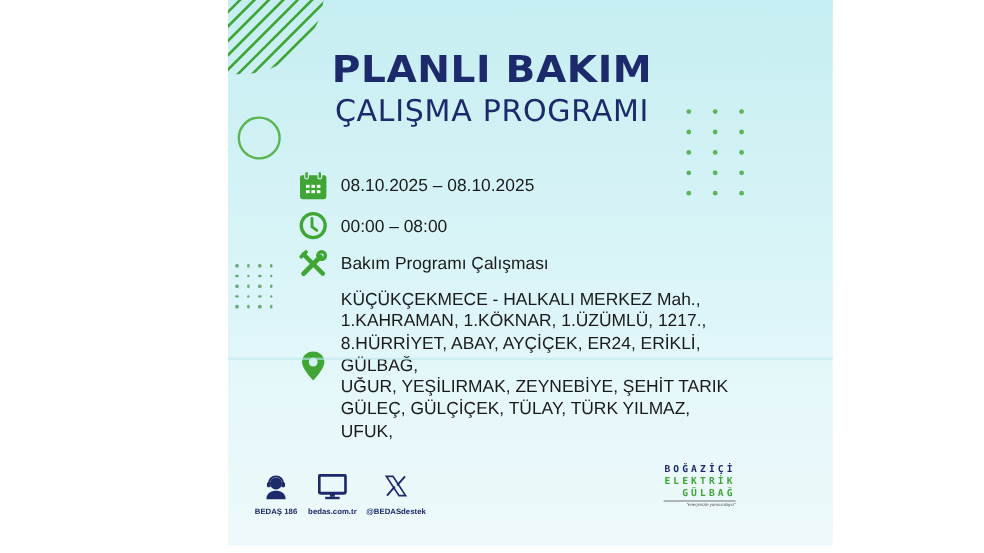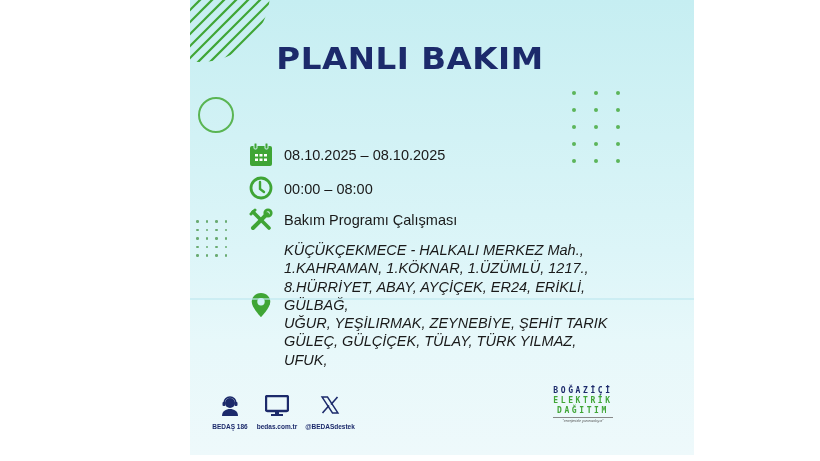--- a/index.html
+++ b/index.html
@@ -38,31 +38,31 @@
       position: absolute; left: 0; width: 440px; top: 78px; text-align: center;
       font-size: 25px; color: #1c2a6b; letter-spacing: 0.6px;
       font-family: "DejaVu Sans", sans-serif; font-weight: 400;
     }
     .info-row { position: absolute; left: 58px; display: flex; align-items: center; }
     .info-row .icon { width: 26px; height: 26px; margin-right: 10px; flex: 0 0 26px; }
     .info-row .text { font-size: 14.5px; color: #1a1a1a; line-height: 18.3px; }
     .row-date { top: 142px; }
     .row-time { top: 176px; }
     .row-work { top: 207px; }
-    .row-loc { top: 241px; font-style: italic; }
+    .row-loc { top: 241px; }
     .row-loc .text { width: 330px; }
 
     .footer-item { position: absolute; text-align: center; }
     .footer-item .ficon { height: 24px; display: flex; justify-content: center; }
     .footer-item .flabel { font-size: 6.5px; color: #1c2a6b; font-weight: 700; margin-top: 4px; white-space: nowrap; }
     .f-phone { left: 18px; top: 395px; width: 44px; }
     .f-web { left: 62px; top: 395px; width: 50px; }
     .f-x { left: 112px; top: 395px; width: 56px; }
 
-    .logo { position: absolute; left: 363px; top: 386px; width: 60px; text-align: center; }
+    .logo { position: absolute; left: 363px; top: 386px; width: 60px; text-align: right; }
     .logo .l1 { font-size: 8px; font-weight: 900; color: #1c2a6b; letter-spacing: 2.6px; line-height: 10px; font-family: "DejaVu Sans Mono", monospace; }
     .logo .l2 { font-size: 8px; font-weight: 900; color: #3fa535; letter-spacing: 2.6px; line-height: 10px; font-family: "DejaVu Sans Mono", monospace; }
     .logo .tag { font-size: 3.6px; color: #555; border-top: 0.5px solid #888; margin-top: 1px; padding-top: 1px; font-style: italic; }
   </style>
 </head>
 <body>
 
 <div class="card">
 
   <svg class="stripes" width="85" height="62" viewBox="0 0 85 62">
@@ -120,20 +120,21 @@
       <span></span>
       <span></span>
       <span></span>
     <span></span>
       <span></span>
       <span></span>
       <span></span>
   </div>
 
   <div class="title">PLANLI BAKIM</div>
+  <div class="subtitle">ÇALIŞMA PROGRAMI</div>
 
   <div class="info-row row-date">
     <svg class="icon" viewBox="0 0 26 26">
       <rect x="2" y="4" width="22" height="20" rx="2" fill="#3fa535"></rect>
       <rect x="6" y="1" width="3" height="6" rx="1" fill="#3fa535" stroke="#d2f2f5" stroke-width="1"></rect>
       <rect x="17" y="1" width="3" height="6" rx="1" fill="#3fa535" stroke="#d2f2f5" stroke-width="1"></rect>
       <rect x="4" y="10" width="18" height="12" fill="#3fa535"></rect>
       <g fill="#ffffff">
         <rect x="7" y="12" width="3" height="2.5"></rect>
           <rect x="11.5" y="12" width="3" height="2.5"></rect>
@@ -211,16 +212,16 @@
         <line x1="17.5" y1="2" x2="11" y2="9.5" stroke="#1c2a6b" stroke-width="1.6"></line>
         <line x1="2.5" y1="18" x2="9" y2="10.5" stroke="#1c2a6b" stroke-width="1.6"></line>
       </svg>
     </div>
     <div class="flabel">@BEDASdestek</div>
   </div>
 
   <div class="logo">
     <div class="l1">BOĞAZİÇİ</div>
     <div class="l2">ELEKTRİK</div>
-    <div class="l2">DAĞITIM</div>
+    <div class="l2">GÜLBAĞ</div>
     <div class="tag">"enerjimizle yanınızdayız"</div>
   </div>
 </div>
 
 </body></html>

